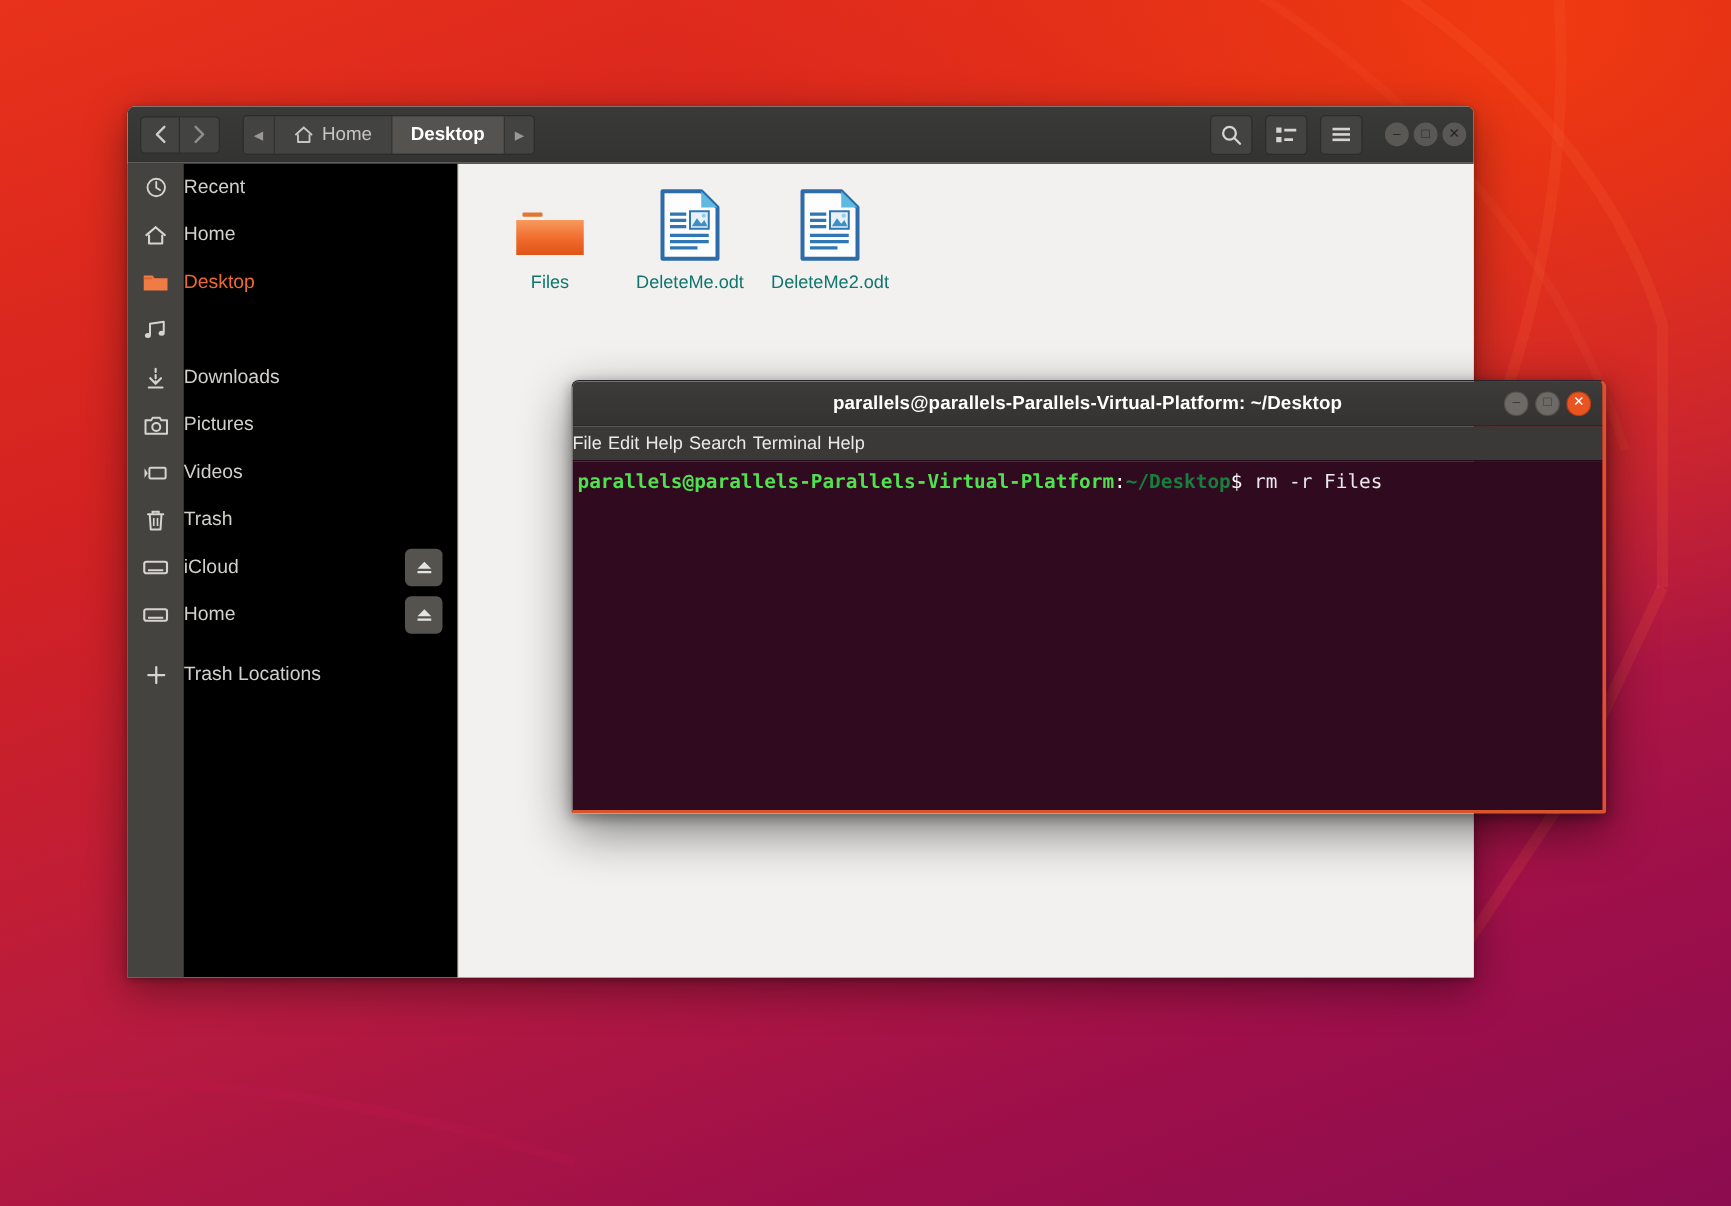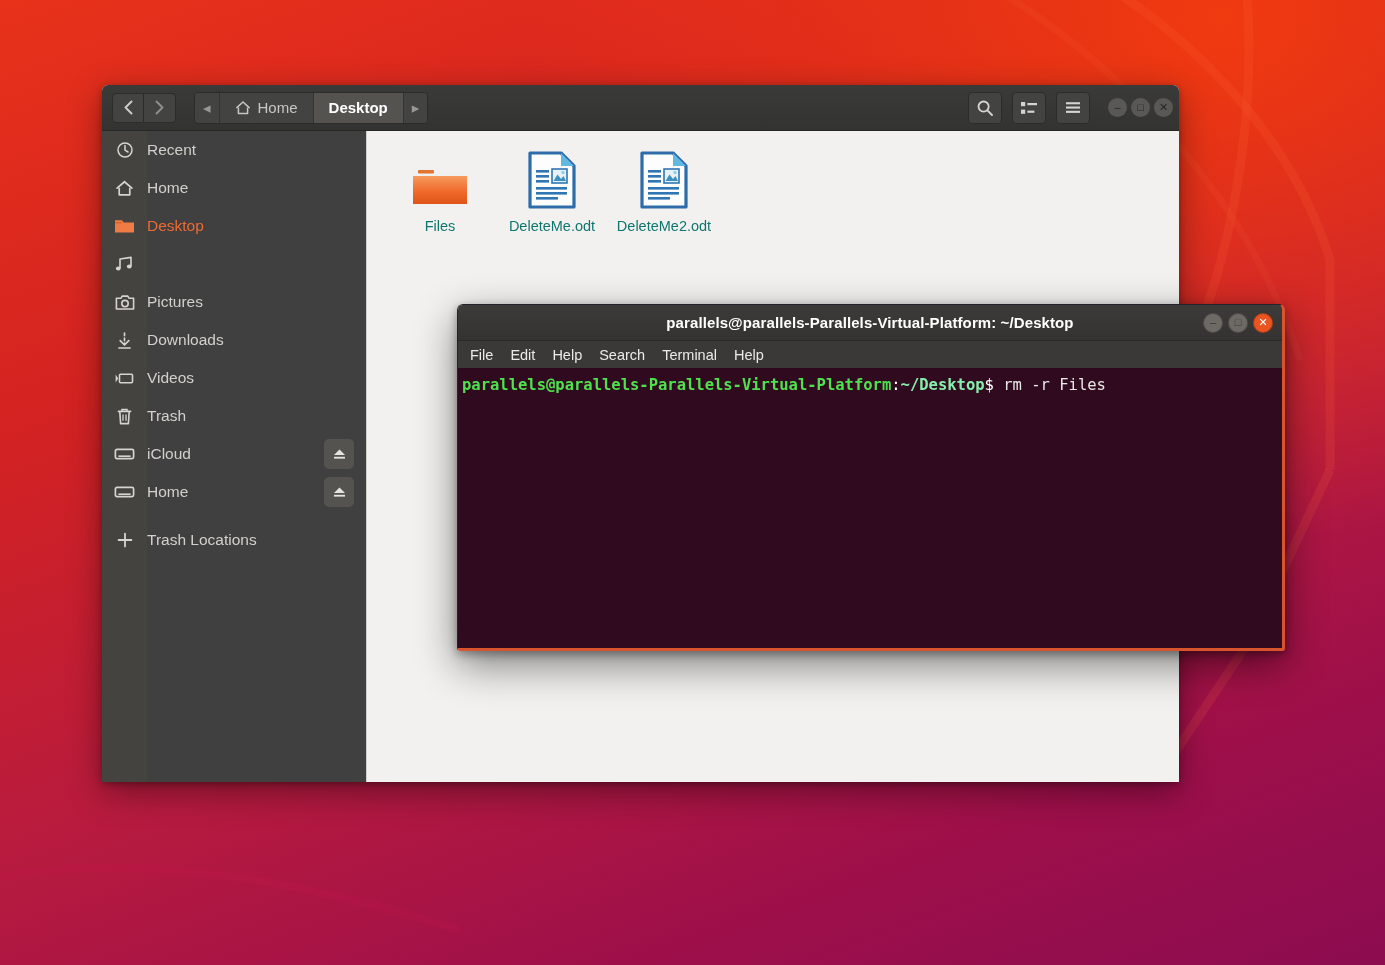--- a/index.html
+++ b/index.html
@@ -94,21 +94,21 @@
     background: #5a5855;
     display: flex; align-items: center; justify-content: center;
     color: #262624; font-size: 11px; line-height: 1;
   }
 
   
   #fm-body { flex: 1; display: flex; min-height: 0; }
 
   #sidebar {
     width: 264px; flex: 0 0 264px;
-    background: #404040;
+    background: #000000;
     position: relative;
   }
   #sidebar::before {
     content: ""; position: absolute; left: 0; top: 0; bottom: 0;
     width: 45px; background: #444340;
   }
   .side-item {
     position: relative; z-index: 1;
     height: 38px;
     display: flex; align-items: center;
@@ -185,38 +185,38 @@
     display: flex; align-items: center; justify-content: center;
     color: #3a3835; font-size: 11px; line-height: 1;
     border: 1px solid rgba(0,0,0,.25);
   }
   .twc.close { background: #e95420; color: #ffffff; }
 
   #term-menubar {
     height: 28px; flex: 0 0 28px;
     background: #3a3937;
     display: flex; align-items: center;
-    padding-left: 12px; gap: 17px;
+    gap: 5px;
     border-bottom: 1px solid #2a0a1b;
   }
   .menu-item { color: #eceae6; font-size: 14.5px; }
 
   #term-screen {
     flex: 1;
     background: #300a1e;
     padding: 6px 0 0 4px;
     font-family: "DejaVu Sans Mono", monospace;
     font-size: 15.5px;
     line-height: 1.35;
     overflow: hidden;
     white-space: pre;
   }
   .t-user { color: #4ee24e; font-weight: bold; }
   .t-colon { color: #ffffff; }
-  .t-path { color: #86efac; font-weight: bold; }
+  .t-path { color: #15803d; font-weight: bold; }
   .t-dollar { color: #ffffff; }
   .t-cmd { color: #e8e8e8; }
 </style>
 </head>
 <body>
 
 <div id="desktop">
 
   <svg id="wallpaper-art" viewBox="0 0 1385 965" preserveAspectRatio="none">
     <g fill="none" stroke="#ff6a3d" stroke-opacity="0.30" stroke-width="9">
@@ -336,37 +336,37 @@
               <path d="M5 13 L5 4 L16 2.4 L16 11" fill="none" stroke="currentColor" stroke-width="1.6" stroke-linejoin="round"></path>
               <ellipse cx="3.3" cy="13.4" rx="2.4" ry="2" fill="currentColor"></ellipse>
               <ellipse cx="14.3" cy="11.6" rx="2.4" ry="2" fill="currentColor"></ellipse>
             </svg>
           </span>
           <span class="side-label"></span>
         </div>
 
         <div class="side-item">
           <span class="side-icon">
-            <svg width="20" height="17" viewBox="0 0 20 17">
-              <path d="M1.4 4.2 L6 4.2 L7.2 2.1 L12.8 2.1 L14 4.2 L18.6 4.2 L18.6 15 L1.4 15 Z" fill="none" stroke="currentColor" stroke-width="1.6" stroke-linejoin="round"></path>
-              <circle cx="10" cy="9.6" r="3.2" fill="none" stroke="currentColor" stroke-width="1.6"></circle>
-            </svg>
-          </span>
-          <span class="side-label">Pictures</span>
-        </div>
-
-        <div class="side-item">
-          <span class="side-icon">
             <svg width="17" height="19" viewBox="0 0 17 19">
               <path d="M8.5 2 L8.5 13" fill="none" stroke="currentColor" stroke-width="1.7" stroke-linecap="round" stroke-dasharray="2.6 2.4"></path>
               <path d="M4.2 9.6 L8.5 14 L12.8 9.6" fill="none" stroke="currentColor" stroke-width="1.7" stroke-linecap="round" stroke-linejoin="round"></path>
               <path d="M3 17 L14 17" fill="none" stroke="currentColor" stroke-width="1.7" stroke-linecap="round"></path>
             </svg>
           </span>
           <span class="side-label">Downloads</span>
+        </div>
+
+        <div class="side-item">
+          <span class="side-icon">
+            <svg width="20" height="17" viewBox="0 0 20 17">
+              <path d="M1.4 4.2 L6 4.2 L7.2 2.1 L12.8 2.1 L14 4.2 L18.6 4.2 L18.6 15 L1.4 15 Z" fill="none" stroke="currentColor" stroke-width="1.6" stroke-linejoin="round"></path>
+              <circle cx="10" cy="9.6" r="3.2" fill="none" stroke="currentColor" stroke-width="1.6"></circle>
+            </svg>
+          </span>
+          <span class="side-label">Pictures</span>
         </div>
 
         <div class="side-item">
           <span class="side-icon">
             <svg width="21" height="15" viewBox="0 0 21 15">
               <rect x="5.5" y="3.2" width="13" height="8.6" rx="1" fill="none" stroke="currentColor" stroke-width="1.6"></rect>
               <path d="M1.6 3.6 L4.2 7.5 L1.6 11.4 Z" fill="currentColor"></path>
             </svg>
           </span>
           <span class="side-label">Videos</span>

